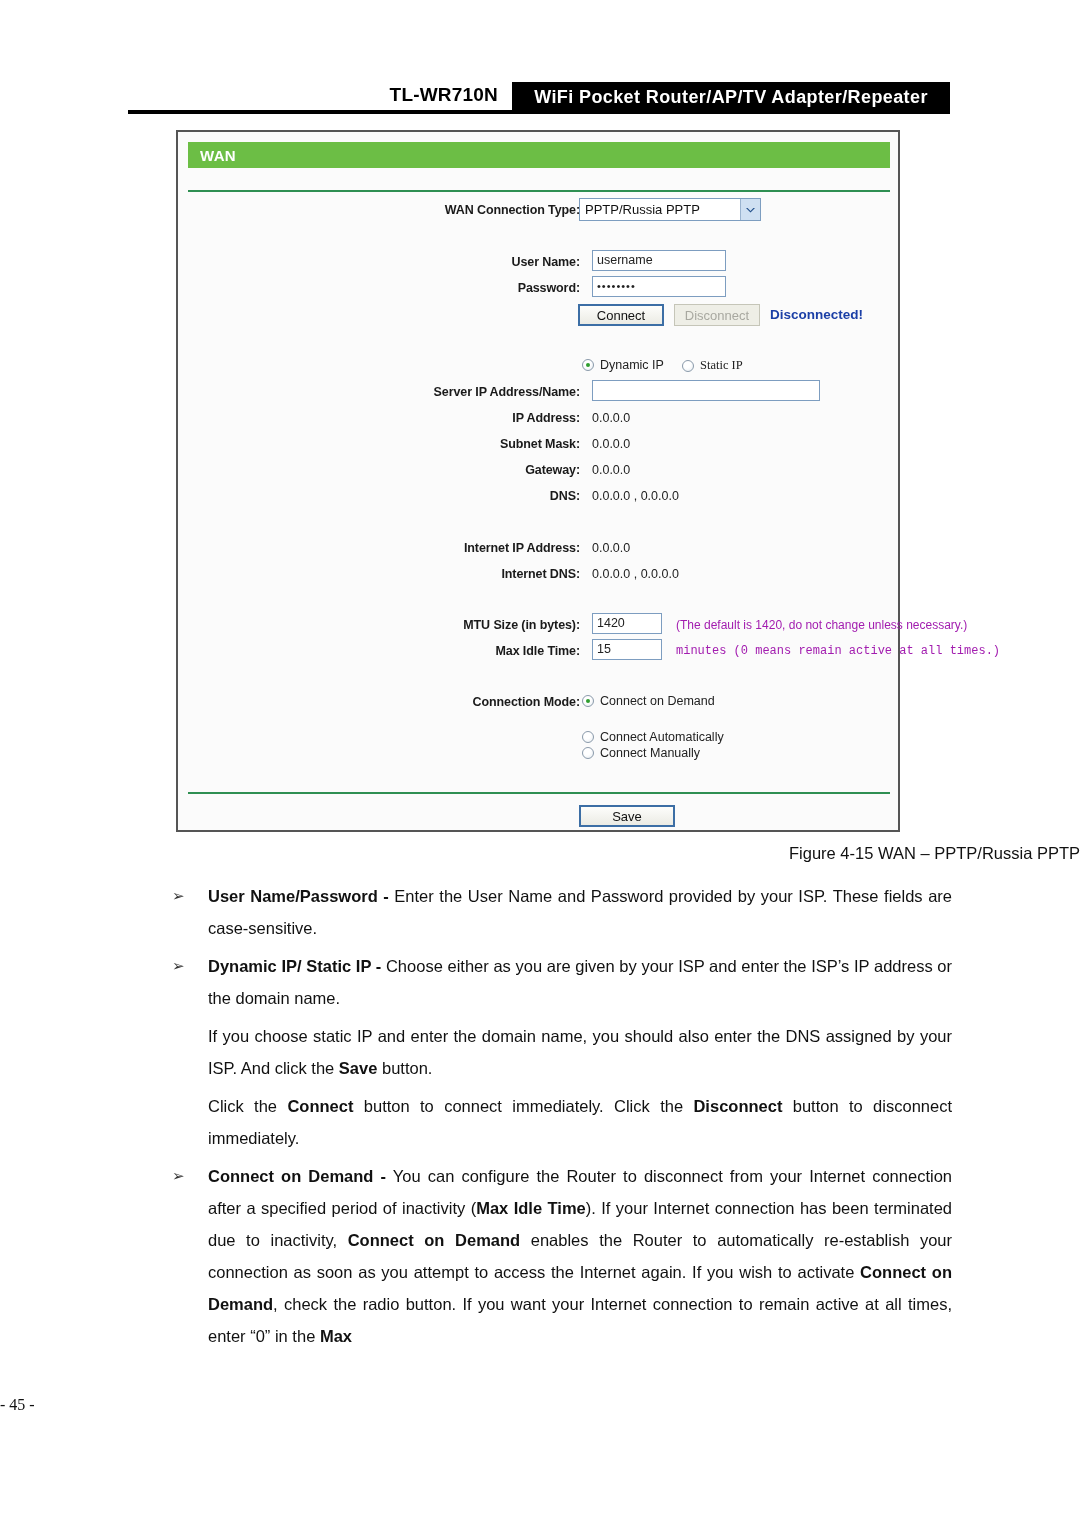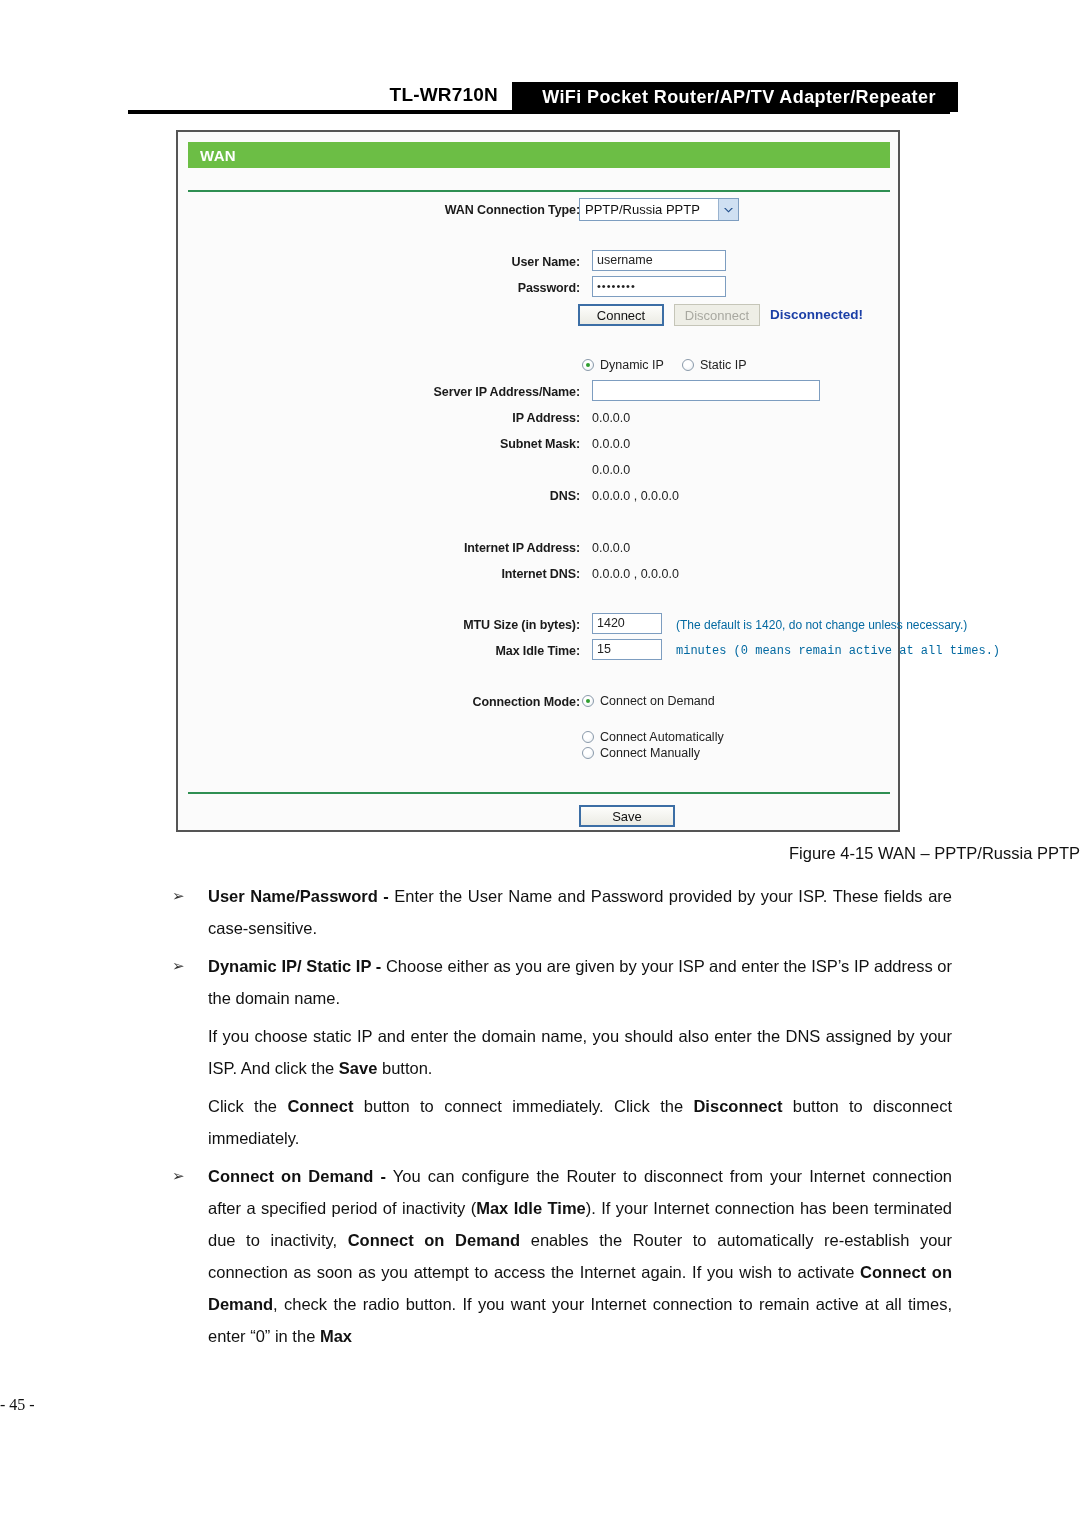--- a/index.html
+++ b/index.html
@@ -44,21 +44,20 @@
   #header-product-box {
     position: absolute;
     left: 512px;
     top: 82px;
     width: 438px;
     height: 30px;
     background: #000000;
     display: flex;
     align-items: center;
     justify-content: center;
-    padding-left: 8px;
   }
   #header-product-box .ptext {
     color: #ffffff;
     font-size: 18px;
     font-weight: bold;
     letter-spacing: 0.4px;
     white-space: nowrap;
   }
 
   
@@ -134,31 +133,31 @@
     font-family: "Liberation Sans", sans-serif;
     font-size: 12.5px;
     color: #222;
     padding: 0 4px;
     line-height: 19px;
     outline: none;
   }
   .fhint {
     position: absolute;
     font-size: 12px;
-    color: #0369a1;
+    color: #a21caf;
     line-height: 24px;
     white-space: nowrap;
   }
 
   
   .fselect {
     position: absolute;
     left: 401px;
     box-sizing: border-box;
-    width: 160px;
+    width: 182px;
     height: 23px;
     border: 1px solid #7d9dc0;
     background: #ffffff;
     display: flex;
     align-items: center;
   }
   .fselect .seltext {
     font-size: 13px;
     color: #111;
     padding-left: 5px;
@@ -342,40 +341,41 @@
     <div class="btn" style="left:400px;top:0px;width:86px;">Connect</div>
     <div class="btn disabled" style="left:496px;top:0px;width:86px;">Disconnect</div>
     <div id="status-text" style="left:592px;top:0px;">Disconnected!</div>
   </div>
 
   <div class="frow" style="top:223px;">
     <div class="radio-item" style="left:404px;top:3px;">
       <span class="radio-dot on"></span>
       <span class="rlabel">Dynamic IP</span>
     </div>
-    <div class="radio-item" style="left:504px;top:3px;">
+    <div class="radio-item" style="left:504px;top:3px;font-family:Liberation Serif, serif;">
       <span class="radio-dot"></span>
       <span class="rlabel">Static IP</span>
     </div>
   </div>
 
   <div class="frow" style="top:248px;padding-left:8px;">
     <span class="flabel">Server IP Address/Name:</span>
     <div class="ftext" style="top:0px;width:228px;"></div>
   </div>
 
   <div class="frow" style="top:274px;">
     <span class="flabel">IP Address:</span>
     <span class="fvalue">0.0.0.0</span>
   </div>
   <div class="frow" style="top:300px;">
     <span class="flabel">Subnet Mask:</span>
     <span class="fvalue">0.0.0.0</span>
   </div>
   <div class="frow" style="top:326px;">
+    <span class="flabel">Gateway:</span>
     <span class="fvalue">0.0.0.0</span>
   </div>
   <div class="frow" style="top:352px;">
     <span class="flabel">DNS:</span>
     <span class="fvalue">0.0.0.0 , 0.0.0.0</span>
   </div>
 
   <div class="frow" style="top:404px;padding-left:12px;">
     <span class="flabel">Internet IP Address:</span>
     <span class="fvalue">0.0.0.0</span>

